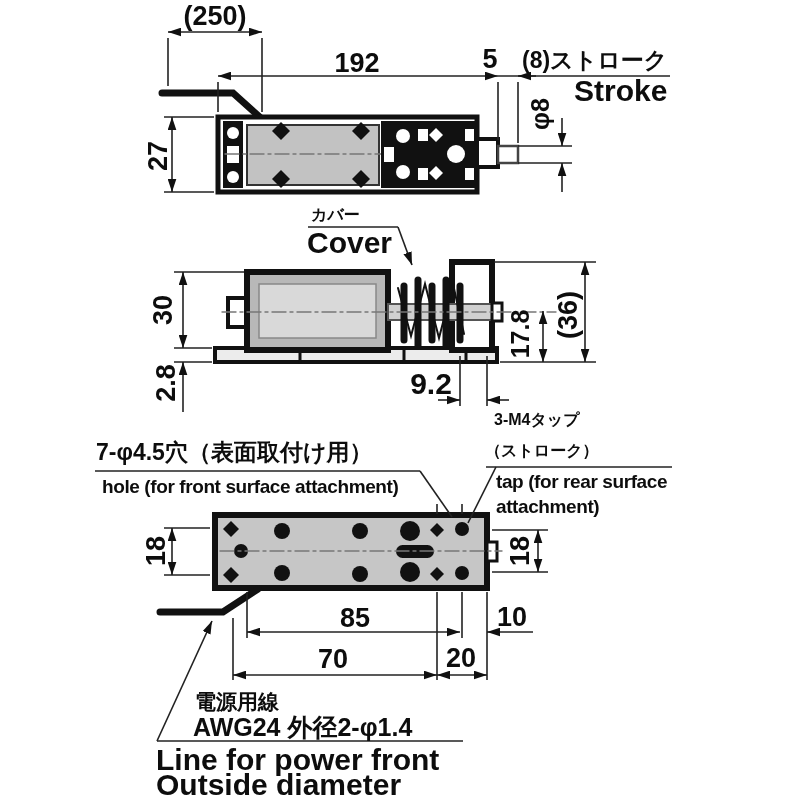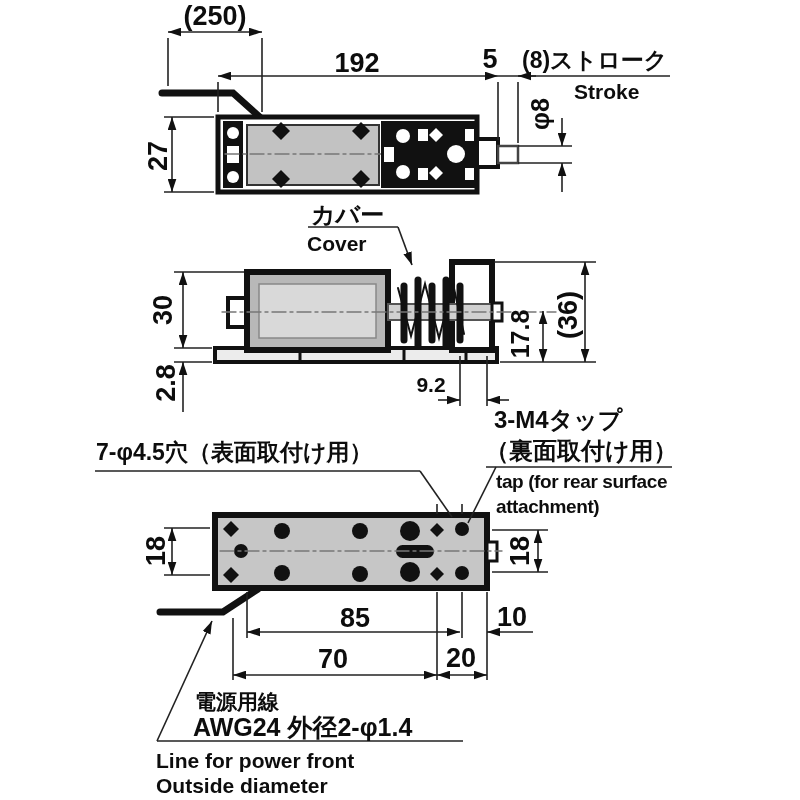--- a/index.html
+++ b/index.html
@@ -5,22 +5,22 @@
   html,body{margin:0;padding:0;background:#ffffff;}
   #stage{position:relative;width:800px;height:800px;background:#ffffff;overflow:hidden;
          font-family:"Liberation Sans","DejaVu Sans",sans-serif;color:#0d0d0d;padding-left:40px;}
   #linework{position:absolute;left:0;top:0;}
   .lbl{position:absolute;font-weight:bold;font-size:27px;white-space:nowrap;
        transform:translate(-50%,-50%);line-height:1;color:#0d0d0d;}
   .la{transform:translateY(-50%);}            
   .rot{transform:translate(-50%,-50%) rotate(-90deg);}
   .jp{font-size:23px;}
   .en-s{font-size:19px;letter-spacing:-0.4px;}
-  .en-m{font-size:21px;}
-  .f24{font-size:24px;}
+  .en-m{font-size:30px;}
+  .f24{font-size:16px;}
   .f25{font-size:25px;}
   .f21{font-size:21px;}
 </style>
 </head>
 <body>
 
 <div id="stage">
 
 <svg id="linework" width="800" height="800" viewBox="0 0 800 800">
   <defs>
@@ -194,22 +194,23 @@
 
 <div class="lbl la f24" style="left:311px;top:215px">カバー</div>
 <div class="lbl la en-m" style="left:307px;top:243px">Cover</div>
 <div class="lbl rot" style="left:163px;top:310px">30</div>
 <div class="lbl rot" style="left:166px;top:383px">2.8</div>
 <div class="lbl en-m" style="left:431px;top:384px">9.2</div>
 <div class="lbl rot f25" style="left:520px;top:334px">17.8</div>
 <div class="lbl rot" style="left:568px;top:315px">(36)</div>
 
 <div class="lbl la jp" style="left:96px;top:452px">7-φ4.5穴（表面取付け用）</div>
+<div class="lbl la en-s" style="left:102px;top:486px">hole (for front surface attachment)</div>
 <div class="lbl la f24" style="left:494px;top:420px">3-M4タップ</div>
-<div class="lbl la f24" style="left:485px;top:451px">（裏面取付け用）</div>
+<div class="lbl la f24" style="left:485px;top:451px">（ストローク）</div>
 <div class="lbl la en-s" style="left:496px;top:481px">tap (for rear surface</div>
 <div class="lbl la en-s" style="left:496px;top:506px">attachment)</div>
 <div class="lbl rot" style="left:156px;top:551px">18</div>
 <div class="lbl rot" style="left:520px;top:551px">18</div>
 <div class="lbl" style="left:355px;top:618px">85</div>
 <div class="lbl" style="left:512px;top:617px">10</div>
 <div class="lbl" style="left:333px;top:659px">70</div>
 <div class="lbl" style="left:461px;top:658px">20</div>
 
 <div class="lbl la f21" style="left:195px;top:701px">電源用線</div>

